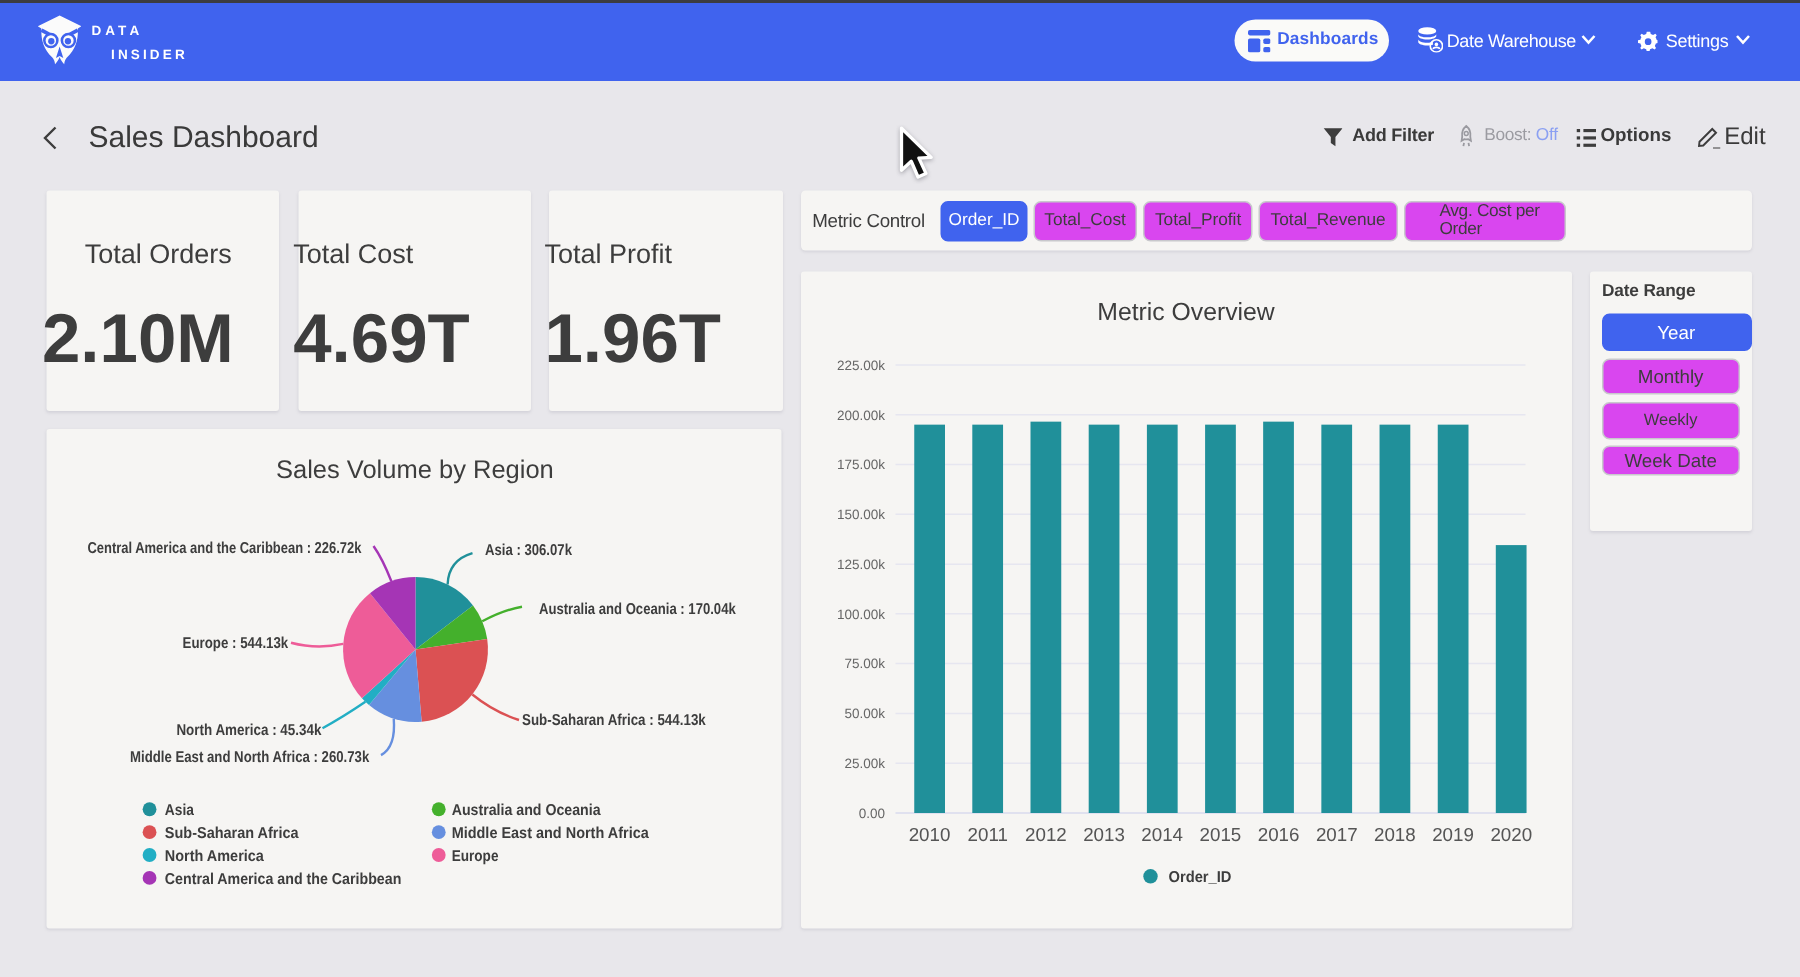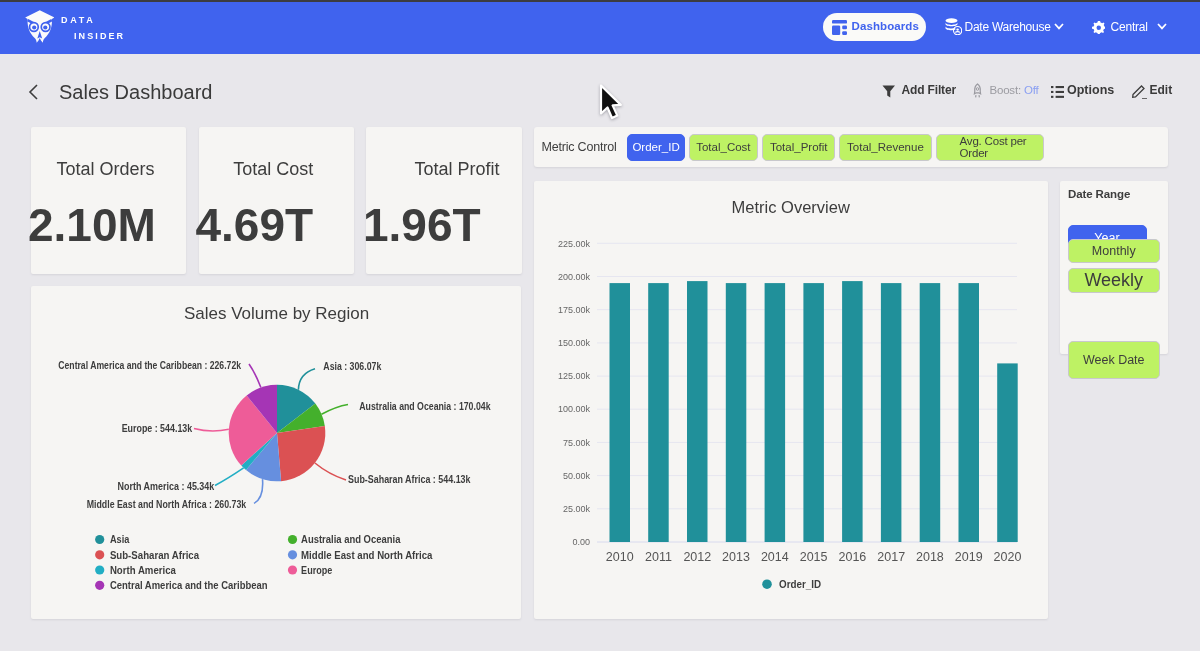--- a/index.html
+++ b/index.html
@@ -1,18 +1,18 @@
 <!DOCTYPE html>
 <html><head><meta charset="utf-8"><style>
 * { margin:0; padding:0; box-sizing:border-box; }
 html,body { width:1200px; height:651px; overflow:hidden; }
 body { font-family:"Liberation Sans", sans-serif; background:#e8e7eb; position:relative; }
 .abs { position:absolute; }
 .card { position:absolute; background:#f6f5f3; border-radius:2px; box-shadow:0 1px 2px rgba(120,120,140,0.18); }
-.btn { position:absolute; border:1px solid #c8c8cc; border-radius:5px; background:#bef264; color:#3d3d3d;
+.btn { position:absolute; border:1px solid #c8c8cc; border-radius:5px; background:#d946ef; color:#3d3d3d;
   display:flex; align-items:center; justify-content:center; font-size:11.5px; }
 .btn.sel { background:#4063ee; border-color:#4063ee; color:#fff; }
 </style></head>
 <body>
 <div class="abs" style="left:0;top:0;width:1200px;height:1.5px;background:#3c3c40;"></div>
 <div class="abs" style="left:0;top:1.5px;width:1200px;height:52.5px;background:#4063ee;"></div>
 
 <svg class="abs" style="left:24.5px;top:10px;" width="29.5" height="33.5" viewBox="0 0 29.5 33.5">
   <path d="M14.75,0.3 L29.3,7.5 L26.9,9.0 C27.2,15.5 26.0,22.3 19.6,28.3 C18.7,29.2 18.0,30.8 17.8,32.8 C16.4,31.4 15.4,29.7 14.75,28.0 C14.1,29.7 13.1,31.4 11.7,32.8 C11.5,30.8 10.8,29.2 9.9,28.3 C3.5,22.3 2.3,15.5 2.6,9.0 L0.2,7.5 Z" fill="#fbfbfb"></path>
   <path d="M2.6,10.1 L11.6,14.9" stroke="#4063ee" stroke-width="2.6"></path>
@@ -44,21 +44,21 @@
   <path d="M10.4 14.6 C10.8 13.3 14.4 13.3 14.8 14.6" fill="none" stroke="#fff" stroke-width="1.1"></path>
 </svg>
 <div class="abs" style="left:964.5px;top:20px;font-size:12px;color:#fff;letter-spacing:-0.25px;">Date Warehouse</div>
 <svg class="abs" style="left:1054px;top:23px;" width="10" height="7" viewBox="0 0 10 7">
     <path d="M1 1 L5 5.4 L9 1" fill="none" stroke="#fff" stroke-width="1.7"></path>
   </svg>
 
 <svg class="abs" style="left:1091.5px;top:20.5px;" width="13.5" height="13.5" viewBox="0 0 20 20">
   <path d="M10 0 L12 0 L12.6 2.4 A7.7 7.7 0 0 1 14.9 3.4 L17.1 2.2 L18.5 3.6 L17.3 5.8 A7.7 7.7 0 0 1 18.3 8.1 L20 8.7 L20 11.3 L17.6 11.9 A7.7 7.7 0 0 1 16.6 14.2 L17.8 16.4 L16.4 17.8 L14.2 16.6 A7.7 7.7 0 0 1 11.9 17.6 L11.3 20 L8.7 20 L8.1 17.6 A7.7 7.7 0 0 1 5.8 16.6 L3.6 17.8 L2.2 16.4 L3.4 14.2 A7.7 7.7 0 0 1 2.4 11.9 L0 11.3 L0 8.7 L2.4 8.1 A7.7 7.7 0 0 1 3.4 5.8 L2.2 3.6 L3.6 2.2 L5.8 3.4 A7.7 7.7 0 0 1 8.1 2.4 L8.7 0 Z M10 6.7 A3.3 3.3 0 1 0 10 13.3 A3.3 3.3 0 1 0 10 6.7 Z" fill="#fff" fill-rule="evenodd"></path>
 </svg>
-<div class="abs" style="left:1110.5px;top:20px;font-size:12px;color:#fff;letter-spacing:-0.2px;">Central</div>
+<div class="abs" style="left:1110.5px;top:20px;font-size:12px;color:#fff;letter-spacing:-0.2px;">Settings</div>
 <svg class="abs" style="left:1157px;top:23px;" width="10" height="7" viewBox="0 0 10 7">
     <path d="M1 1 L5 5.4 L9 1" fill="none" stroke="#fff" stroke-width="1.7"></path>
   </svg>
 
 <svg class="abs" style="left:27px;top:83.5px;" width="12" height="16" viewBox="0 0 12 16">
     <path d="M10 1 L3 8 L10 15" fill="none" stroke="#3d3d3d" stroke-width="1.6"></path>
   </svg>
 <div class="abs" style="left:59px;top:80.5px;font-size:20px;color:#3a3a3a;">Sales Dashboard</div>
 
 <svg class="abs" style="left:881.5px;top:84.5px;" width="13.5" height="13.5" viewBox="0 0 14 14">
@@ -80,28 +80,28 @@
     <rect x="4.6" y="4.9" width="8.4" height="2.1" fill="#3d3d3d"></rect>
   <rect x="0" y="9.8" width="2.4" height="2.1" fill="#3d3d3d"></rect>
     <rect x="4.6" y="9.8" width="8.4" height="2.1" fill="#3d3d3d"></rect>
 </svg>
 <div class="abs" style="left:1067px;top:83.2px;font-size:12.5px;font-weight:bold;color:#3a3a3a;">Options</div>
 
 <svg class="abs" style="left:1131.5px;top:84px;" width="15" height="15" viewBox="0 0 15 15">
   <path d="M1 10.5 L9.5 2 L12 4.5 L3.5 13 L0.7 13.3 Z" fill="none" stroke="#3d3d3d" stroke-width="1.3"></path>
   <path d="M10 15 L15 15" stroke="#3d3d3d" stroke-width="1.5"></path>
 </svg>
-<div class="abs" style="left:1149.5px;top:83.4px;font-size:12px;font-weight:bold;color:#3a3a3a;">Edit</div>
+<div class="abs" style="left:1149.5px;top:83.4px;font-size:16px;font-weight:normal;color:#3a3a3a;">Edit</div>
 
 <div class="card" style="left:31px;top:127px;width:155px;height:147px;"></div>
 <div class="card" style="left:198.5px;top:127px;width:155.5px;height:147px;"></div>
 <div class="card" style="left:366px;top:127px;width:155.5px;height:147px;"></div>
 <div class="abs" style="left:28px;top:158.5px;width:155px;text-align:center;font-size:18px;color:#3d3d3d;">Total Orders</div>
-<div class="abs" style="left:195.5px;top:158.5px;width:155.5px;text-align:center;font-size:18px;color:#3d3d3d;">Total Cost</div>
-<div class="abs" style="left:344px;top:158.5px;width:155.5px;text-align:right;font-size:18px;color:#3d3d3d;">Total Profit</div>
+<div class="abs" style="left:195.5px;top:158.5px;width:155.5px;font-size:18px;color:#3d3d3d;">Total Cost</div>
+<div class="abs" style="left:363px;top:158.5px;width:155.5px;text-align:left;font-size:18px;color:#3d3d3d;">Total Profit</div>
 <div class="abs" style="left:28px;top:201px;width:155px;height:48px;line-height:48px;text-align:left;font-size:46px;font-weight:bold;color:#3d3d3d;">2.10M</div>
 <div class="abs" style="left:195.5px;top:201px;width:155.5px;height:48px;line-height:48px;text-align:left;font-size:46px;font-weight:bold;color:#3d3d3d;">4.69T</div>
 <div class="abs" style="left:363px;top:201px;width:155.5px;height:48px;line-height:48px;text-align:left;font-size:46px;font-weight:bold;color:#3d3d3d;">1.96T</div>
 
 <div class="card" style="left:31px;top:286px;width:490px;height:333px;"></div>
 <svg class="abs" style="left:31px;top:286px;" width="490" height="333" viewBox="0 0 490 333">
 <text x="245.6" y="32.8" text-anchor="middle" font-size="17" fill="#3d3d3d">Sales Volume by Region</text>
 <path d="M246.0,147.0 L246.00,98.70 A48.3,48.3 0 0 1 284.34,117.62 Z" fill="#20909a"></path>
 <path d="M246.0,147.0 L284.34,117.62 A48.3,48.3 0 0 1 293.80,140.05 Z" fill="#44b02c"></path>
 <path d="M246.0,147.0 L293.80,140.05 A48.3,48.3 0 0 1 250.10,195.13 Z" fill="#db5153"></path>
@@ -191,20 +191,20 @@
 <rect x="424.5" y="102.1" width="20.5" height="258.9" fill="#20909a"></rect>
 <text x="434.7" y="379.5" text-anchor="middle" font-size="12.5" fill="#555">2019</text>
 <rect x="463.2" y="182.4" width="20.5" height="178.6" fill="#20909a"></rect>
 <text x="473.5" y="379.5" text-anchor="middle" font-size="12.5" fill="#555">2020</text>
 <circle cx="233" cy="403.2" r="4.8" fill="#20909a"></circle>
 <text x="245" y="407.3" font-size="10.5" font-weight="bold" fill="#3d3d3d" textLength="42" lengthAdjust="spacingAndGlyphs">Order_ID</text>
 </svg>
 
 <div class="card" style="left:1060px;top:181px;width:107.5px;height:173px;"></div>
 <div class="abs" style="left:1068px;top:188px;font-size:11.5px;font-weight:bold;color:#3d3d3d;letter-spacing:-0.1px;">Date Range</div>
-<div class="btn sel" style="left:1067.5px;top:209.4px;width:79px;height:24.5px;font-size:12.5px;margin-top:16px;">Year</div>
+<div class="btn sel" style="left:1067.5px;top:209.4px;width:100px;height:24.5px;font-size:12.5px;">Year</div>
 <div class="btn" style="left:1067.5px;top:238.5px;width:92.5px;height:24.5px;font-size:12.5px;">Monthly</div>
-<div class="btn" style="left:1067.5px;top:268px;width:92.5px;height:24.5px;font-size:18px;">Weekly</div>
-<div class="btn" style="left:1067.5px;top:297.4px;width:92.5px;height:38px;font-size:12.5px;margin-top:44px;">Week Date</div>
+<div class="btn" style="left:1067.5px;top:268px;width:92.5px;height:24.5px;font-size:11px;">Weekly</div>
+<div class="btn" style="left:1067.5px;top:297.4px;width:92.5px;height:20px;font-size:12.5px;">Week Date</div>
 
 <svg class="abs" style="left:597px;top:83px;" width="28" height="40" viewBox="0 0 28 40">
   <path d="M4 2.5 L4 30.5 L10.5 24.5 L15 35 L20.3 32.6 L15.6 22.4 L23.8 21.9 Z" fill="#111" stroke="#fff" stroke-width="2.2" stroke-linejoin="round" filter="drop-shadow(0 1px 1.5px rgba(80,80,90,0.45))"></path>
 </svg>
 
 </body></html>

